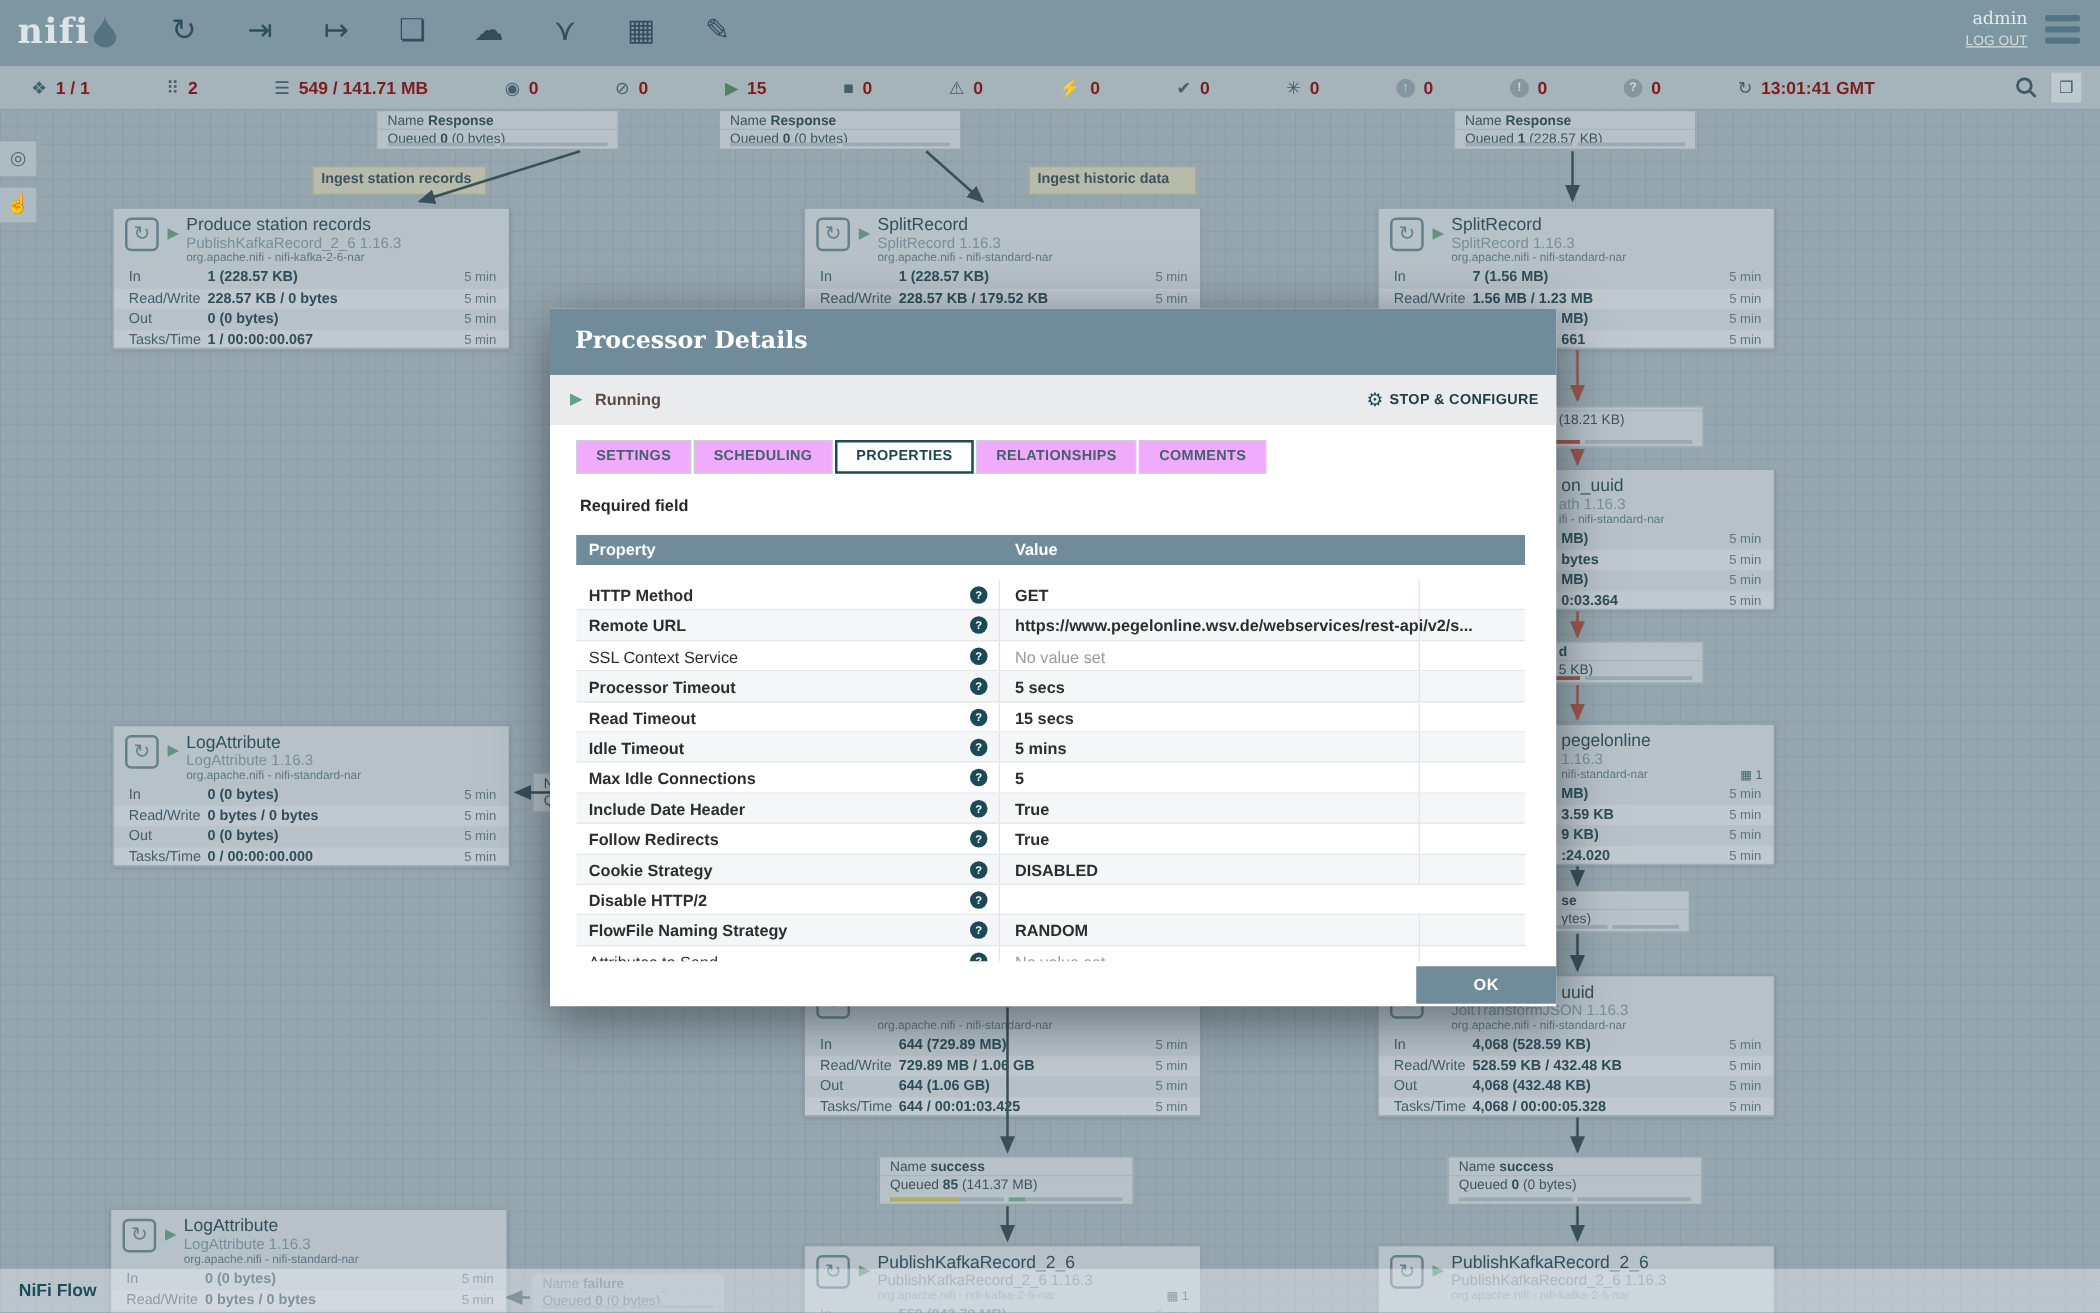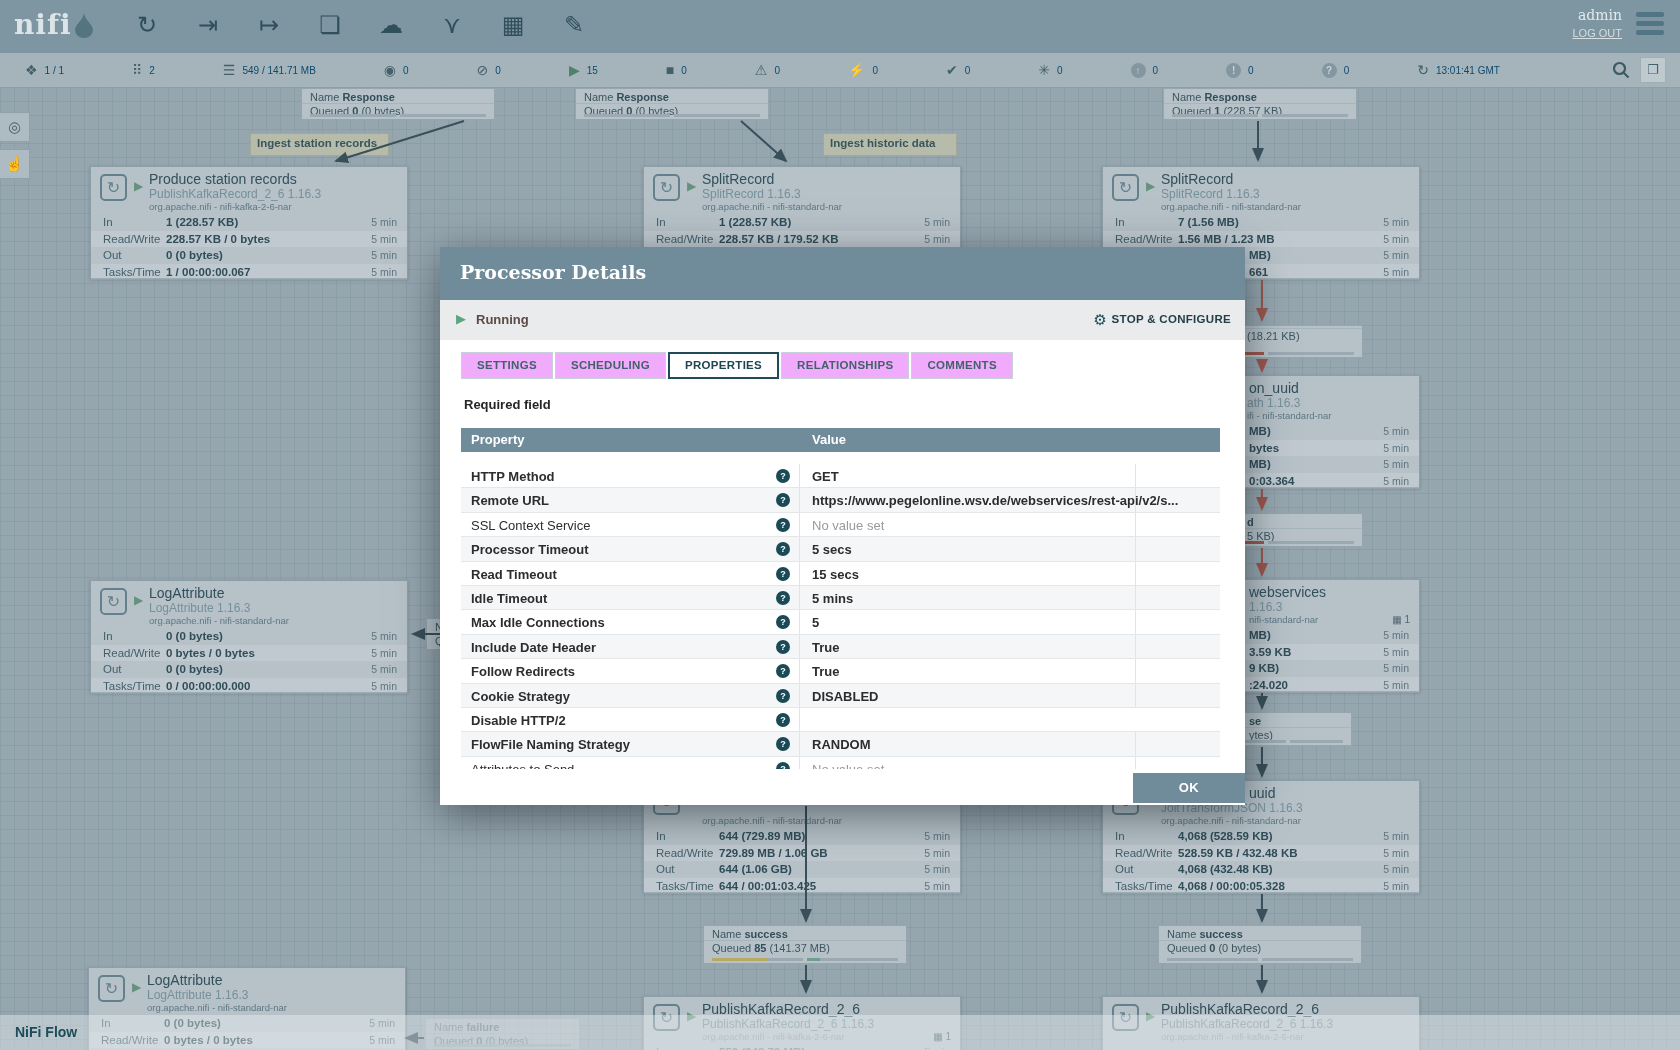--- a/index.html
+++ b/index.html
@@ -61,21 +61,21 @@
   #menu div { height:5px; background:#517584; border-radius:2px; margin-bottom:4px; }
 
   
   #statusbar { position:absolute; left:0; top:53px; width:1680px; height:34px; background:#A5B3BA; z-index:10; }
   #status-items { position:absolute; left:25px; top:0; width:1475px; height:34px;
     display:flex; justify-content:space-between; align-items:center; }
   .sitem { display:flex; align-items:center; gap:7px; }
   .sicon { font-size:14px; color:#44606C; }
   .scircle { width:15px; height:15px; border-radius:50%; background:#8496A0; color:#C9D3D8;
     font-size:10px; font-weight:bold; line-height:15px; text-align:center; }
-  .sval { font-size:10px; font-weight:normal; color:#0c4a6e; }
+  .sval { font-size:14px; font-weight:bold; color:#7f1d1d; }
   #search-btn { position:absolute; right:50px; top:8px; cursor:pointer; }
   #panel-btn { position:absolute; right:14px; top:4px; width:26px; height:26px; background:#BFCACF;
     border:1px solid #9FAFB7; color:#44606C; font-size:13px; text-align:center; line-height:24px; cursor:pointer; }
 
   
   #bottombar { position:absolute; left:0; top:1015px; width:1680px; height:35px;
     background:rgba(238,243,245,.42); z-index:5; }
   #breadcrumb-root { position:absolute; left:15px; top:9px; font-size:14px; font-weight:bold;
     color:#1C4B59; cursor:pointer; }
 
@@ -253,21 +253,21 @@
         </div>
         <div class="prow2 alt" style="top: 96.5px;">
           <span class="sl" style="left: 12px;">Tasks/Time</span>
           <span class="sv" style="left: 146px;">0:03.364</span>
           <span class="sp">5 min</span>
         </div>
       </div>
       <div class="proc" style="left: 1102px; top: 492px;">
         <span class="picon">↻</span>
         <span class="ptri">▶</span>
-        <div class="ptitle" style="left: 146px;">webservices</div>
+        <div class="ptitle" style="left: 146px;">pegelonline</div>
         <div class="psub" style="left: 146px;">1.16.3</div>
         <div class="porg" style="left: 146px;">nifi-standard-nar</div>
         <span class="pbadge">▦ 1</span>
         <div class="prow2" style="top: 47px;">
           <span class="sl" style="left: 12px;">In</span>
           <span class="sv" style="left: 146px;">MB)</span>
           <span class="sp">5 min</span>
         </div>
         <div class="prow2 alt" style="top: 63.5px;">
           <span class="sl" style="left: 12px;">Read/Write</span>

